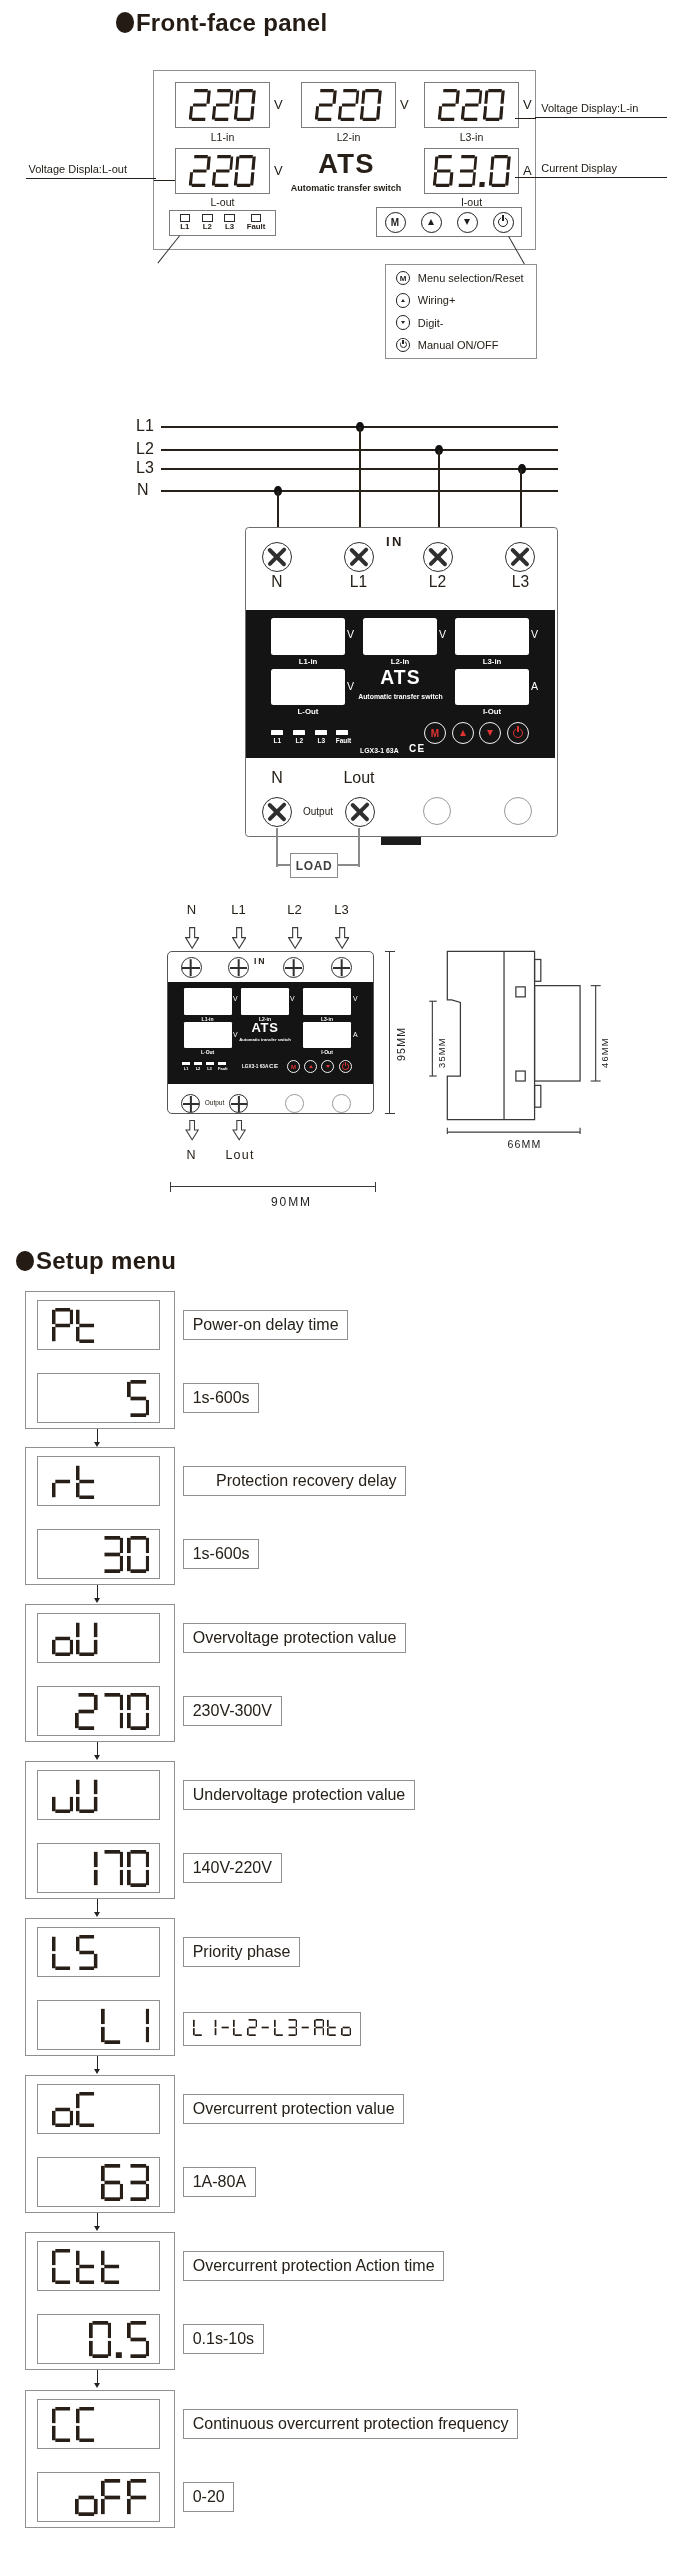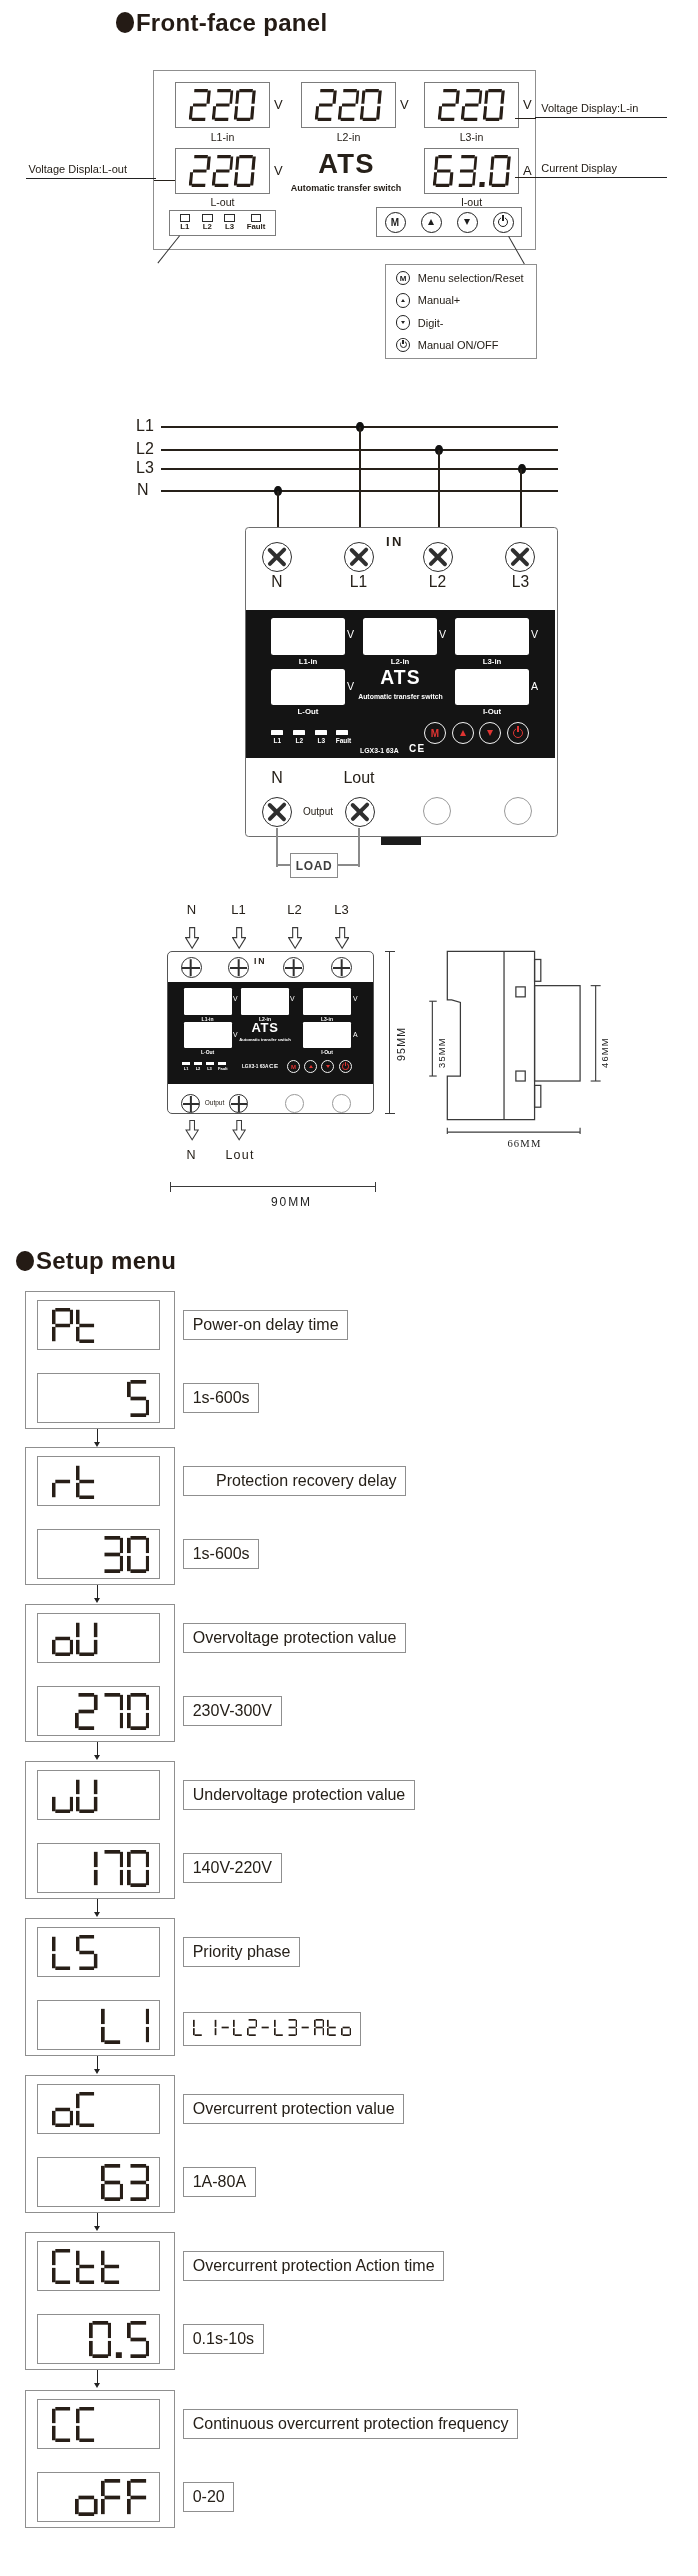--- a/index.html
+++ b/index.html
@@ -282,21 +282,21 @@
 
   <div class="abs gbox" style="left:385px;top:264px;width:152px;height:95px;padding:6.2px 0 6.2px 10px;display:flex;flex-direction:column;justify-content:space-between;box-sizing:border-box;">
     <div class="bl-row">
         <span class="bl-icon">M</span>
         <span>Menu selection/Reset</span>
       </div>
     <div class="bl-row">
         <span class="bl-icon">
           <i class="tri sm up"></i>
         </span>
-        <span>Manual+</span>
+        <span>Wiring+</span>
       </div>
     <div class="bl-row">
         <span class="bl-icon">
           <i class="tri sm dn"></i>
         </span>
         <span>Digit-</span>
       </div>
     <div class="bl-row">
         <span class="bl-icon">
           <span class="pwr" style="width:6.9px;height:6.9px;">
@@ -542,21 +542,21 @@
       <line x1="267" y1="62" x2="267" y2="215"></line>
         <line x1="259" y1="62" x2="275" y2="62"></line>
         <line x1="259" y1="215" x2="275" y2="215"></line>
       <line x1="29" y1="297" x2="242" y2="297"></line>
         <line x1="29" y1="290" x2="29" y2="304"></line>
         <line x1="242" y1="290" x2="242" y2="304"></line>
     </g>
   </svg>
   <div class="dim-label vert" style="left:436px;top:1012px;height:56px;font-size:9.4px;">35MM</div>
   <div class="dim-label vert" style="left:599px;top:1012px;height:56px;font-size:9.4px;">46MM</div>
-  <div class="dim-label" style="left:487px;top:1138px;width:75px;text-align:center;font-size:10.6px;font-family:Liberation Serif, serif;">66MM</div>
+  <div class="dim-label" style="left:487px;top:1138px;width:75px;text-align:center;font-size:10.6px;">66MM</div>
 
   <div class="abs sec-title" style="left:16px;top:1247px;">
     <span class="dot"></span>
     <span>Setup menu</span>
   </div>
 
   <div class="abs" style="left:0;top:1291px;width:699px;height:0;">
     <div class="si-outer">
       <div class="si-display" style="top:8px;">
           <span class="seg seg-code">

